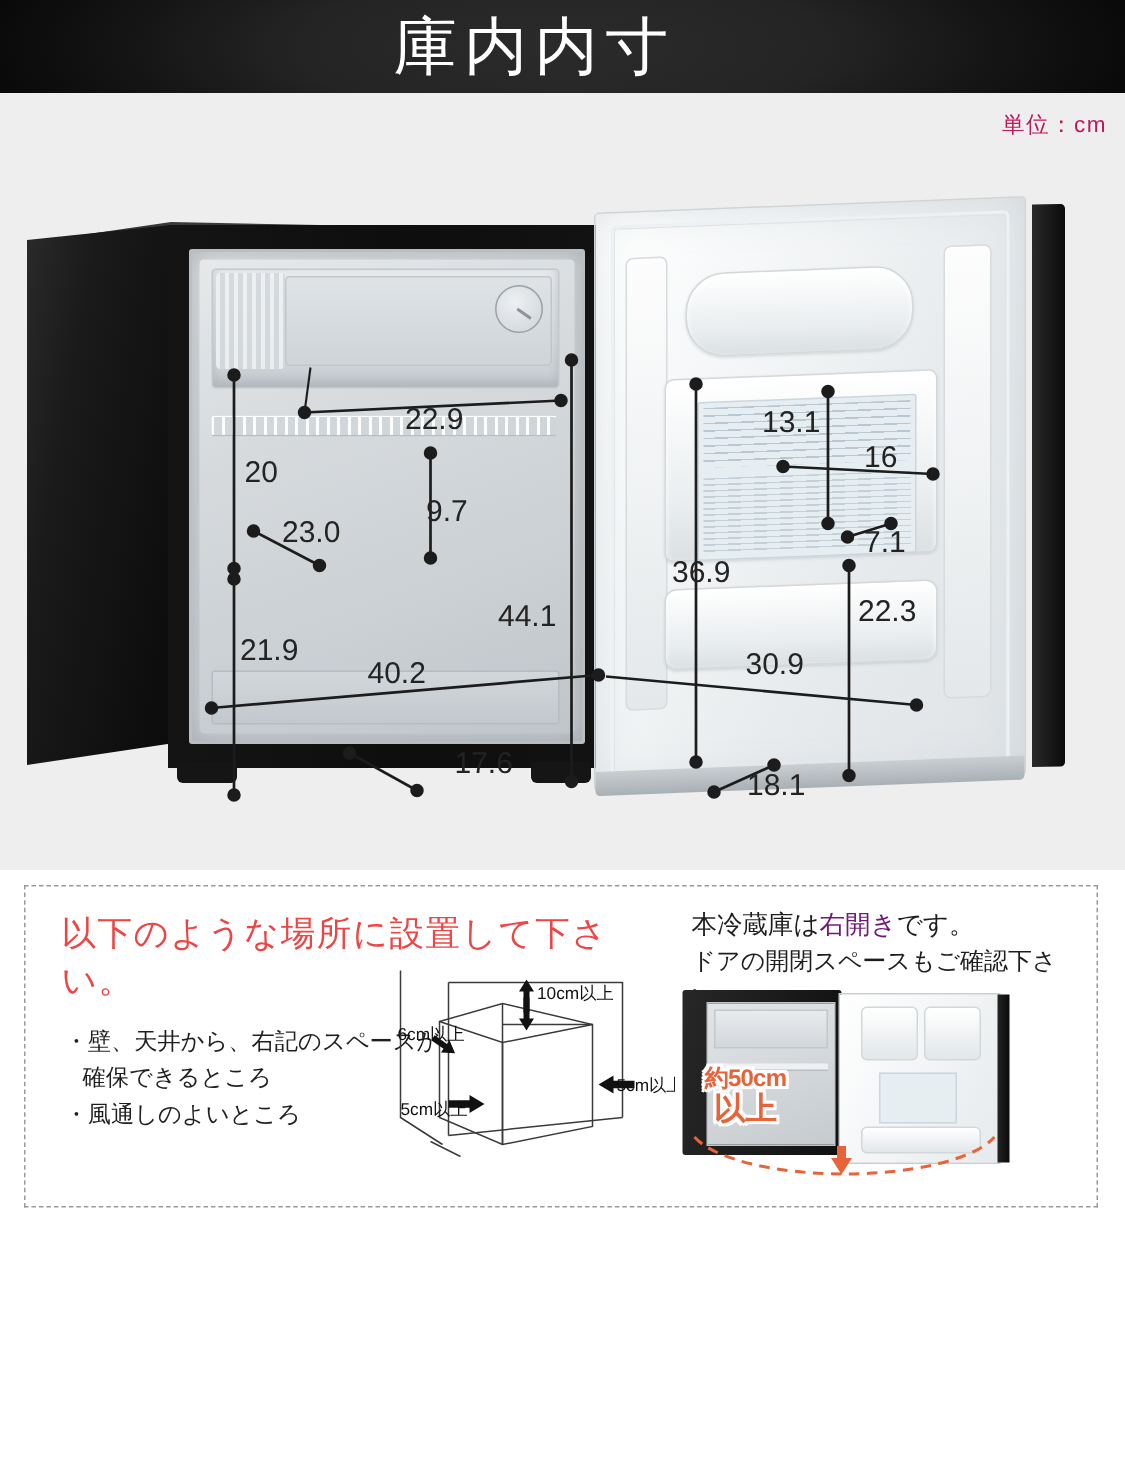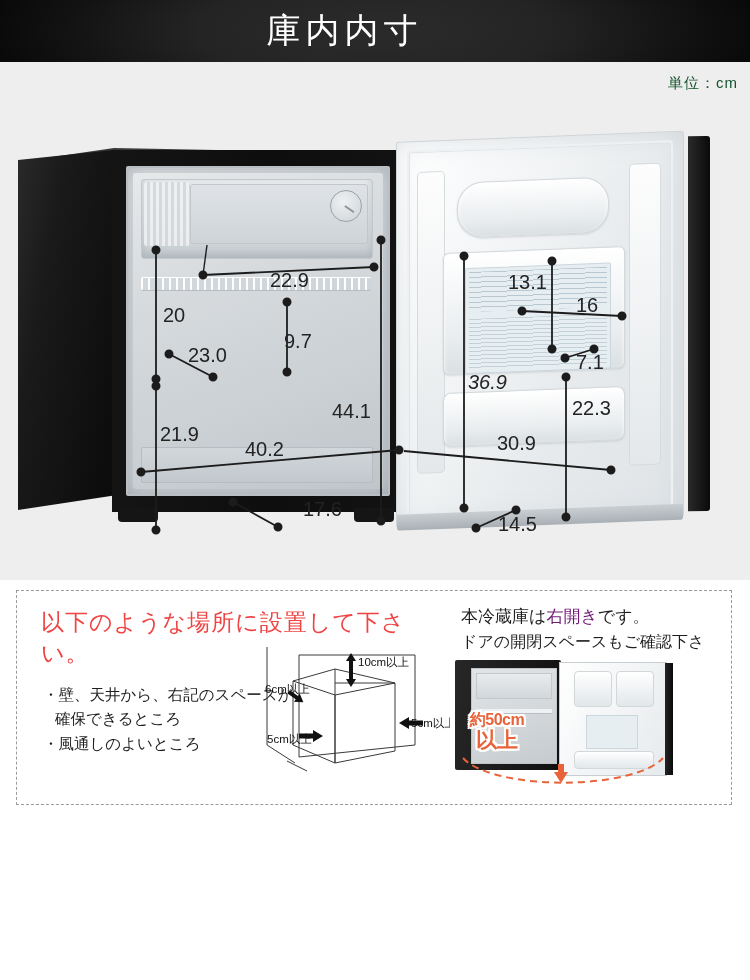--- a/index.html
+++ b/index.html
@@ -2,26 +2,26 @@
 <html><head>
 <meta charset="utf-8">
 <style>
   html,body{margin:0;padding:0;background:#ffffff;}
   body{width:750px;height:980px;font-family:"Liberation Sans","DejaVu Sans",sans-serif;-webkit-font-smoothing:antialiased;}
   .page{position:relative;width:750px;height:980px;overflow:hidden;background:#ffffff;}
 
   
   .header{position:absolute;left:0;top:0;width:750px;height:62px;
     background:radial-gradient(ellipse 420px 120px at 50% 50%, #2b2b2b 0%, #242424 42%, #131313 72%, #050505 100%);}
-  .header-title{position:absolute;left:4px;top:0;width:681px;height:62px;display:flex;align-items:center;justify-content:center;
-    color:#ffffff;font-family:"Liberation Serif","DejaVu Serif",serif;font-size:34px;letter-spacing:5px;font-weight:400;}
+  .header-title{position:absolute;left:16px;top:0;width:681px;height:62px;display:flex;align-items:center;justify-content:center;
+    color:#ffffff;font-family:"Liberation Serif","DejaVu Serif",serif;font-size:42px;letter-spacing:5px;font-weight:400;}
 
   
   .stage{position:absolute;left:0;top:62px;width:750px;height:518px;background:#eeeeee;}
-  .unit-note{position:absolute;right:12px;top:12px;font-size:15px;color:#14532d;letter-spacing:1px;}
+  .unit-note{position:absolute;right:12px;top:12px;font-size:15px;color:#be185d;letter-spacing:1px;}
 
   
   .fridge{position:absolute;left:18px;top:60px;width:700px;height:420px;}
 
   
   .cab-side{position:absolute;left:0;top:28px;width:96px;height:360px;
     background:linear-gradient(100deg,#2a2a2a 0%,#1a1a1a 30%,#111 70%,#0b0b0b 100%);
     clip-path:polygon(0 10px,100% 0,100% 96%,0 100%);}
   .cab-top{position:absolute;left:0;top:26px;width:300px;height:28px;
     background:linear-gradient(180deg,#3a3a3a,#202020);
@@ -226,24 +226,24 @@
       <div class="dimlabel" style="left:284px;top:269px;">9.7</div>
       <div class="dimlabel" style="left:188px;top:283px;">23.0</div>
       <div class="dimlabel" style="left:160px;top:362px;">21.9</div>
       <div class="dimlabel" style="left:332px;top:339px;">44.1</div>
       <div class="dimlabel" style="left:245px;top:377px;">40.2</div>
       <div class="dimlabel" style="left:255px;top:437px;margin-left:48px;">17.6</div>
 
       <div class="dimlabel" style="left:508px;top:210px;">13.1</div>
       <div class="dimlabel" style="left:576px;top:233px;">16</div>
       <div class="dimlabel" style="left:576px;top:290px;">7.1</div>
-      <div class="dimlabel" style="left:468px;top:310px;font-style:italic;">36.9</div>
+      <div class="dimlabel" style="left:448px;top:310px;">36.9</div>
       <div class="dimlabel" style="left:572px;top:336px;">22.3</div>
       <div class="dimlabel" style="left:497px;top:371px;">30.9</div>
-      <div class="dimlabel" style="left:498px;top:452px;">14.5</div>
+      <div class="dimlabel" style="left:498px;top:452px;">18.1</div>
     </div>
   </div>
 
   <div class="info">
 
     <div class="info-left">
       <div class="info-head">以下のような場所に設置して下さい。</div>
       <ul class="bullets">
         <li>
           <span>・壁、天井から、右記のスペースが</span>

